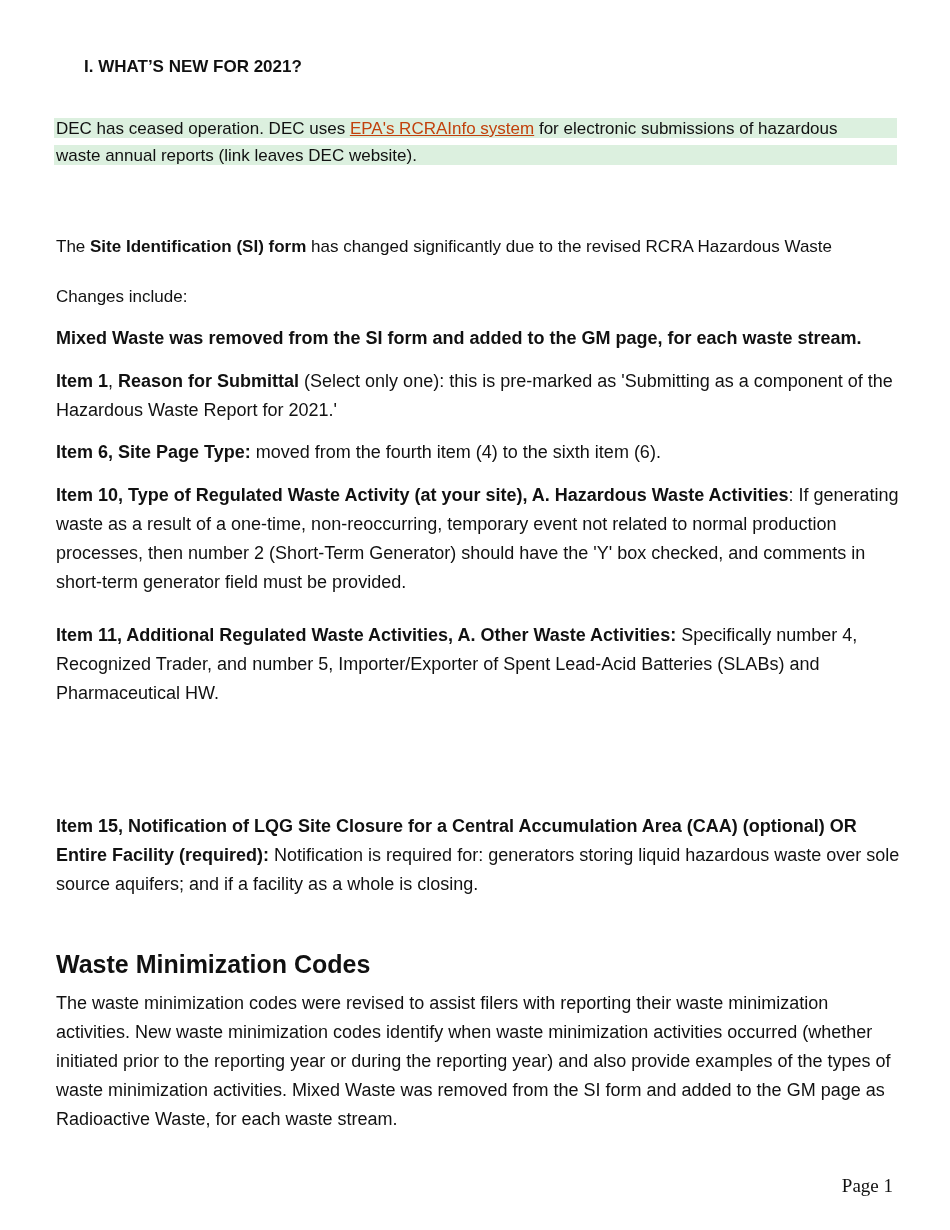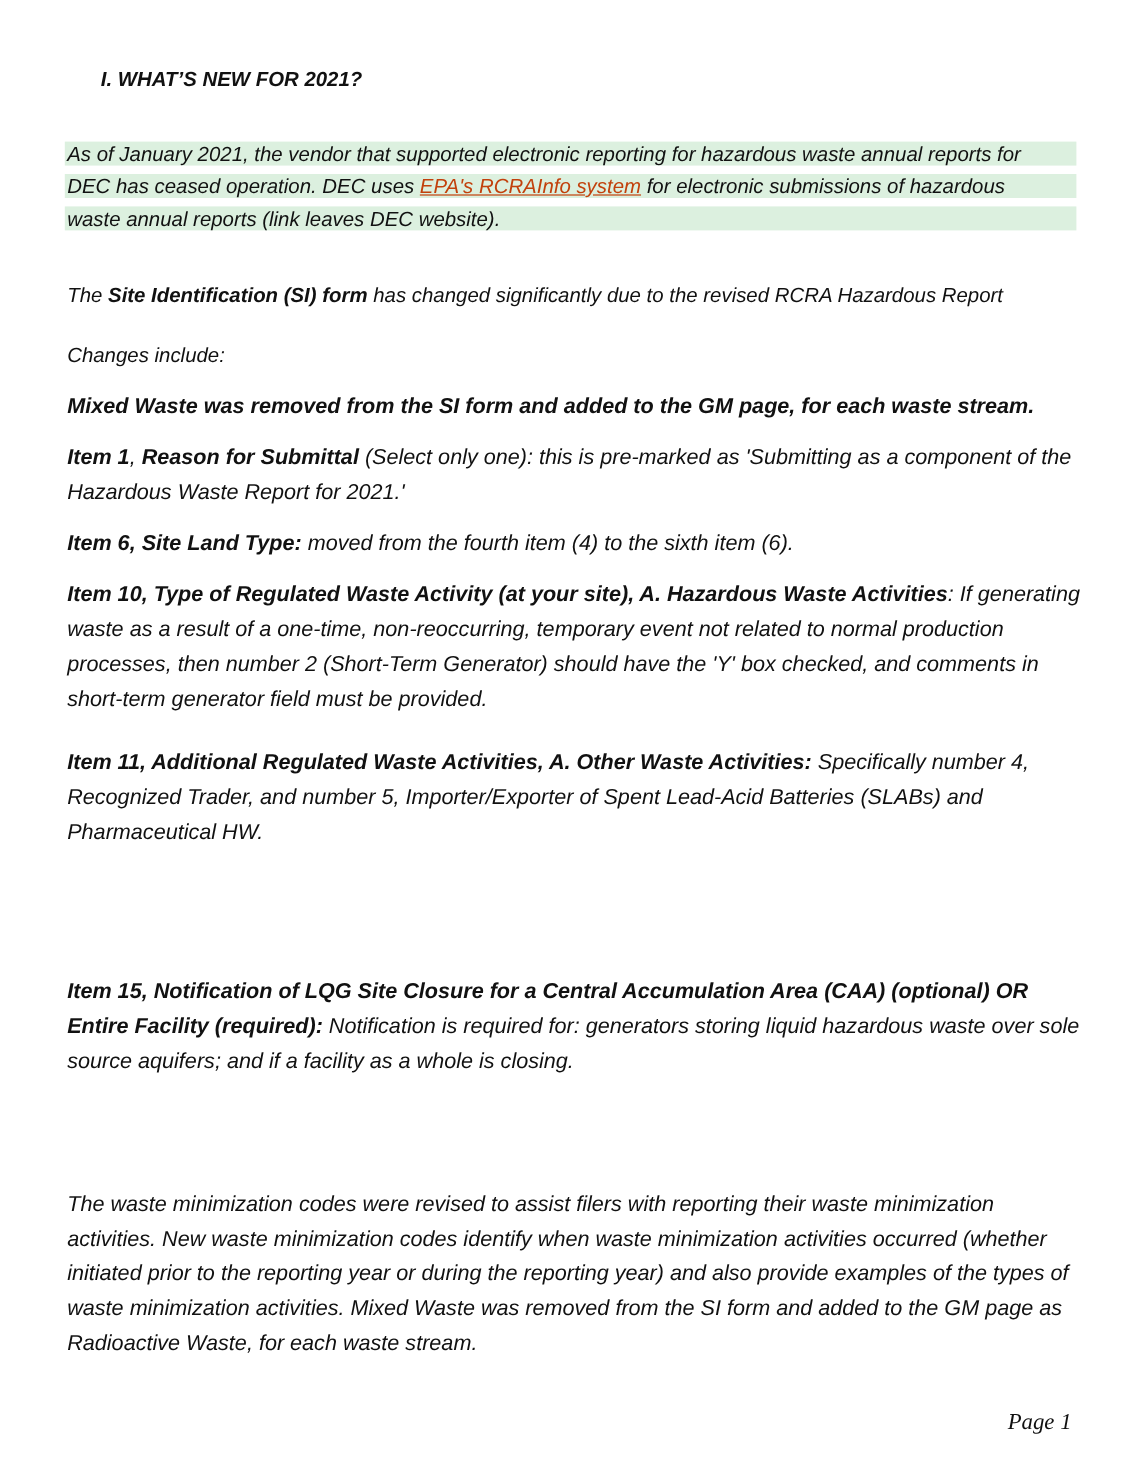--- a/index.html
+++ b/index.html
@@ -1,59 +1,59 @@
 <!DOCTYPE html>
 <html><head>
 <meta charset="utf-8">
 <style>
   html, body { margin: 0; padding: 0; background: #ffffff; }
   body { width: 950px; height: 1230px; position: relative; overflow: hidden;
          font-family: "Liberation Sans", sans-serif; color: #111111; }
-  .page { position: absolute; left: 0; top: 0; width: 950px; height: 998px; font-style: italic; }
+  .page { position: absolute; left: 0; top: 0; width: 950px; height: 998px; }
   .section-heading { position: absolute; left: 84px; top: 57px; font-size: 17px; font-weight: bold; margin: 0; }
   .notice { position: absolute; left: 54px; top: 118px; width: 843px; font-size: 17px; line-height: 27px; }
   .notice .line { display: block; background: #dcf0df; height: 20px; line-height: 22px; margin-bottom: 7px; padding-left: 2px; white-space: nowrap; }
   .notice a { color: #c2410c; text-decoration: underline; }
   .intro { position: absolute; left: 56px; top: 236px; width: 850px; font-size: 17px; line-height: 21px; }
   .intro .indent { padding-left: 45px; display: block; }
   .changes { position: absolute; left: 56px; top: 287px; font-size: 17px; }
   .para { position: absolute; left: 56px; width: 850px; font-size: 18px; line-height: 29px; margin: 0; }
   .para b { font-weight: bold; }
   .h2 { position: absolute; left: 56px; top: 950px; font-size: 25px; font-weight: bold; margin: 0; }
   .footer { position: absolute; right: 57px; top: 1175px; font-family: "Liberation Serif", serif; font-size: 19px; margin-left: 20px; }
 </style>
 </head>
 <body>
 
 <div class="page">
 
   <h1 class="section-heading">I. WHAT’S NEW FOR 2021?</h1>
 
   <div class="notice">
-    <span class="line">As of January 2021, the vendor that supported electronic reporting for hazardous waste annual reports for</span>
     <span class="line"><span>DEC has ceased operation. DEC uses </span><a href="#">EPA's RCRAInfo system</a><span> for electronic submissions of hazardous</span></span>
     <span class="line">waste annual reports (link leaves DEC website).</span>
   </div>
 
   <div class="intro">
-    <span>The </span><b>Site Identification (SI) form</b><span> has changed significantly due to the revised RCRA Hazardous Report</span>
+    <span>The </span><b>Site Identification (SI) form</b><span> has changed significantly due to the revised RCRA Hazardous Waste</span>
   </div>
 
   <div class="changes">Changes include:</div>
 
   <p class="para" style="top:324px;"><b>Mixed Waste was removed from the SI form and added to the GM page, for each waste stream.</b></p>
 
   <p class="para" style="top:367px;"><b>Item 1</b><span>, </span><b>Reason for Submittal</b><span> (Select only one): this is pre-marked as 'Submitting as a component of the Hazardous Waste Report for 2021.'</span></p>
 
-  <p class="para" style="top:438px;"><b>Item 6, Site Land Type:</b><span> moved from the fourth item (4) to the sixth item (6).</span></p>
+  <p class="para" style="top:438px;"><b>Item 6, Site Page Type:</b><span> moved from the fourth item (4) to the sixth item (6).</span></p>
 
   <p class="para" style="top:481px;"><b>Item 10, Type of Regulated Waste Activity (at your site), A. Hazardous Waste Activities</b><span>: If generating waste as a result of a one-time, non-reoccurring, temporary event not related to normal production processes, then number 2 (Short-Term Generator) should have the 'Y' box checked, and comments in short-term generator field must be provided.</span></p>
 
   <p class="para" style="top:621px;"><b>Item 11, Additional Regulated Waste Activities, A. Other Waste Activities:</b><span> Specifically number 4, Recognized Trader, and number 5, Importer/Exporter of Spent Lead-Acid Batteries (SLABs) and Pharmaceutical HW.</span></p>
 
 
   <p class="para" style="top:812px;"><b>Item 15, Notification of LQG Site Closure for a Central Accumulation Area (CAA) (optional) OR Entire Facility (required):</b><span> Notification is required for: generators storing liquid hazardous waste over sole source aquifers; and if a facility as a whole is closing.</span></p>
 
+  <h2 class="h2">Waste Minimization Codes</h2>
 
   <p class="para" style="top:989px;">The waste minimization codes were revised to assist filers with reporting their waste minimization activities. New waste minimization codes identify when waste minimization activities occurred (whether initiated prior to the reporting year or during the reporting year) and also provide examples of the types of waste minimization activities. Mixed Waste was removed from the SI form and added to the GM page as Radioactive Waste, for each waste stream.</p>
 
   <div class="footer">Page 1</div>
 </div>
 
 </body></html>

